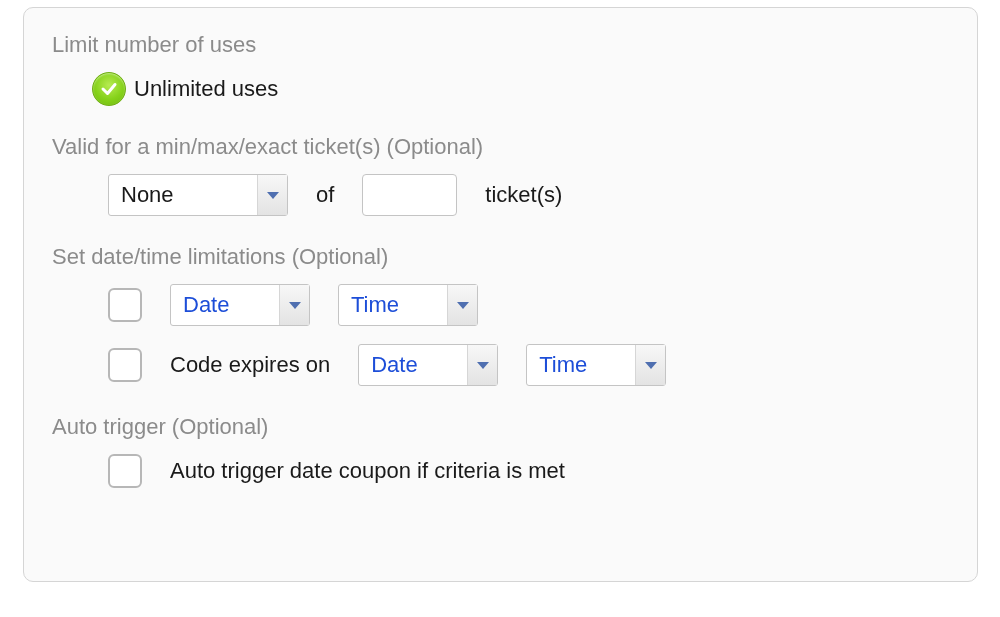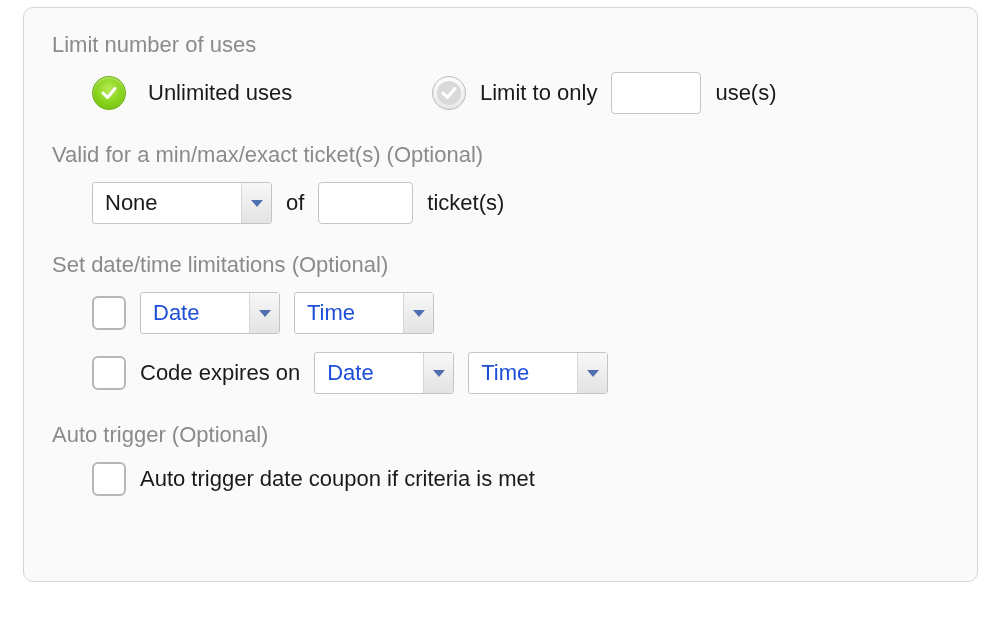--- a/index.html
+++ b/index.html
@@ -25,22 +25,22 @@
   .section-title {
     color: #8b8b8b;
     font-size: 22px;
     margin-top: 4px;
     margin-bottom: 14px;
   }
   .section-title.first { margin-top: 8px; }
   .row {
     display: flex;
     align-items: center;
-    gap: 14px;
-    margin-left: 40px;
+    gap: 28px;
+    margin-left: 56px;
     margin-bottom: 18px;
   }
   .row.nowrap { white-space: nowrap; }
   .label {
     color: #1a1a1a;
     font-size: 22px;
   }
   .radio-circle {
     width: 34px;
     height: 34px;
@@ -123,21 +123,21 @@
   }
   .limit-section-row {
     display: flex;
     align-items: center;
     margin-left: 40px;
     margin-bottom: 28px;
   }
   .limit-left {
     display: flex;
     align-items: center;
-    gap: 22px;
+    gap: 8px;
     width: 340px;
   }
   .limit-right {
     display: flex;
     align-items: center;
     gap: 14px;
   }
 </style>
 </head>
 <body>
@@ -147,32 +147,20 @@
   <div class="section-title first">Limit number of uses</div>
   <div class="limit-section-row">
     <div class="limit-left">
       <span class="radio-circle radio-selected">
         <svg class="check-svg" viewBox="0 0 24 24">
           <path d="M4 12 L10 18 L20 6" stroke="#ffffff" stroke-width="4" fill="none" stroke-linecap="round" stroke-linejoin="round"></path>
         </svg>
       </span>
       <span class="label">Unlimited uses</span>
     </div>
-    <div class="limit-right">
-      <span class="radio-circle radio-unselected">
-        <span class="radio-unselected-inner">
-          <svg class="check-svg" viewBox="0 0 24 24">
-            <path d="M4 12 L10 18 L20 6" stroke="#ffffff" stroke-width="4" fill="none" stroke-linecap="round" stroke-linejoin="round"></path>
-          </svg>
-        </span>
-      </span>
-      <span class="label">Limit to only</span>
-      <input class="textbox small" type="text" value="" style="">
-      <span class="label">use(s)</span>
-    </div>
   </div>
 
   <div class="section-title">Valid for a min/max/exact ticket(s) (Optional)</div>
   <div class="row nowrap" style="margin-bottom:28px;">
     <div class="select-wrap" style="width:180px;">
       <span class="select-text">None</span>
       <span style="flex:1"></span>
       <span class="select-btn">
           <span class="chev"></span>
         </span>

